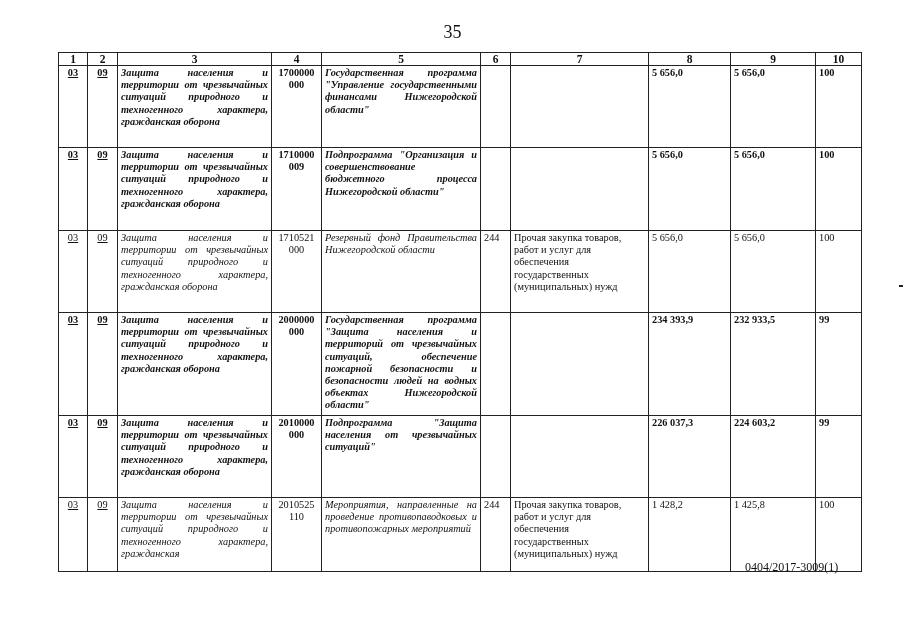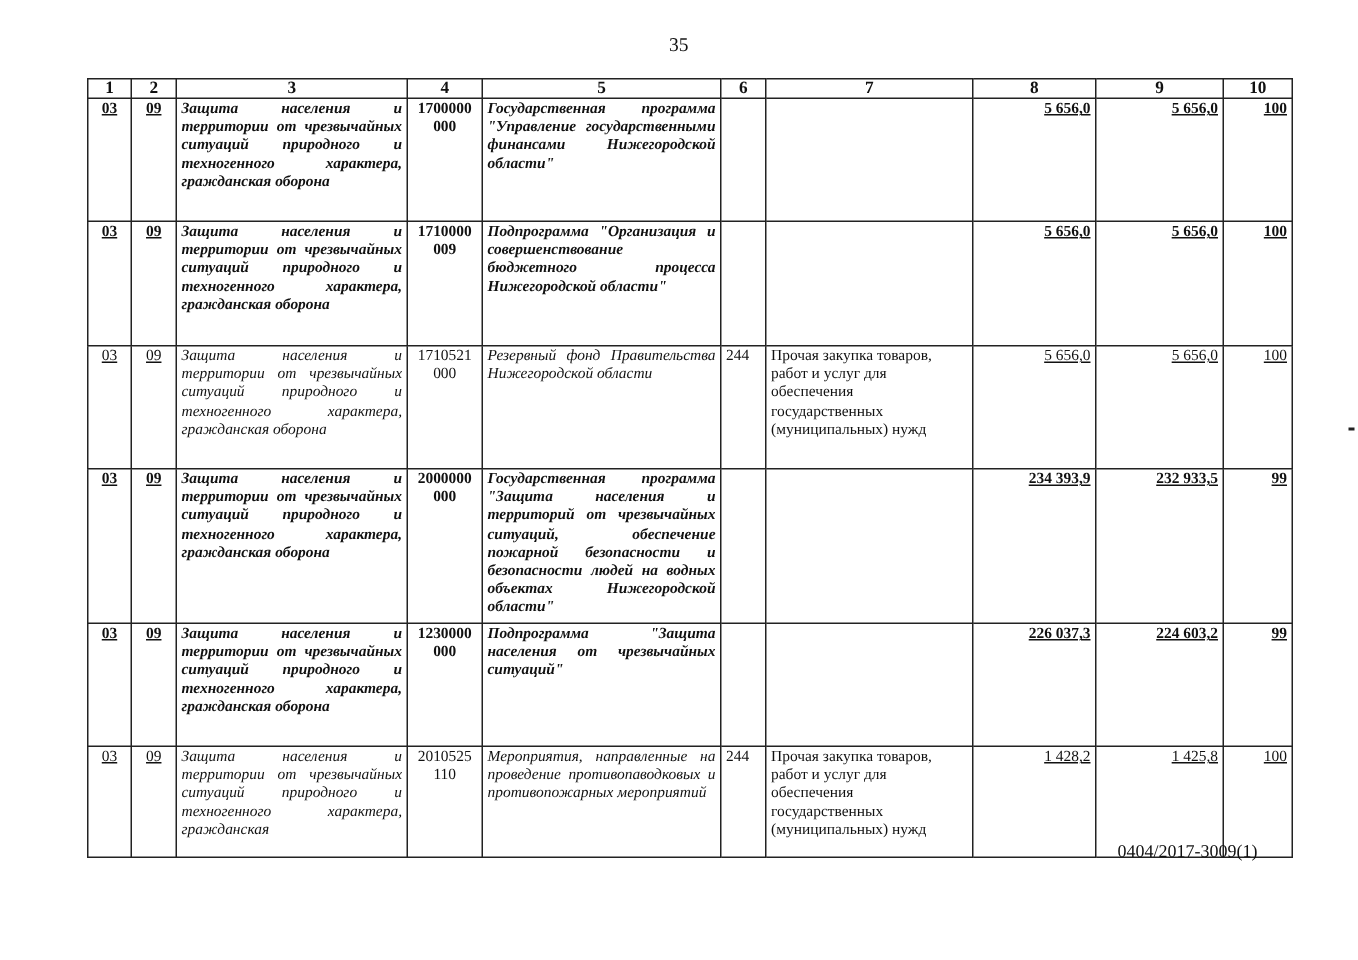--- a/index.html
+++ b/index.html
@@ -2,40 +2,40 @@
 <html><head>
 <meta charset="utf-8">
 <style>
   html, body { margin: 0; padding: 0; background: #ffffff; }
   body {
     width: 905px; height: 640px; position: relative; overflow: hidden;
     font-family: "Liberation Serif", "DejaVu Serif", serif; color: #111;
   }
   .page-number {
     position: absolute; top: 22px; left: 0; width: 905px; text-align: center;
-    font-size: 13px;
+    font-size: 18px;
   }
   table.budget {
     position: absolute; left: 58px; top: 52px;
     border-collapse: collapse; table-layout: fixed;
     width: 803px;
     font-size: 10.3px; line-height: 12.2px;
   }
   table.budget th, table.budget td {
     border: 1px solid #222; padding: 1px 3px; vertical-align: top;
   }
   table.budget th {
     font-weight: bold; text-align: center; font-size: 11.5px; line-height: 12px; height: 11px; padding: 0 3px;
   }
   td.c1, td.c2 { text-align: center; text-decoration: underline; }
   td.c3, td.c5 { text-align: justify; text-align-last: left; font-style: italic; }
   td.c4 { text-align: center; margin-top: 12px; }
   td.c6 { text-align: left; }
   td.c7 { text-align: left; }
-  td.num { text-align: right; vertical-align: bottom; padding-bottom: 2px; text-decoration: underline; }
+  td.num { text-align: left; vertical-align: bottom; padding-bottom: 2px; }
   tr.bold td { font-weight: bold; }
   tr.r1 td { height: 79px; }
   tr.r2 td { height: 80px; }
   tr.r3 td { height: 79px; }
   tr.r4 td { height: 100px; }
   tr.r5 td { height: 79px; }
   tr.r6 td { height: 71px; }
   .doc-code {
     position: absolute; left: 745px; top: 560px; font-size: 12px;
   }
@@ -121,21 +121,21 @@
       <td class="c6"></td>
       <td class="c7"></td>
       <td class="num">234 393,9</td>
       <td class="num">232 933,5</td>
       <td class="num">99</td>
     </tr>
     <tr class="r5 bold">
       <td class="c1">03</td>
       <td class="c2">09</td>
       <td class="c3">Защита населения и территории от чрезвычайных ситуаций природного и техногенного характера, гражданская оборона</td>
-      <td class="c4">1230000 000</td>
+      <td class="c4">2010000 000</td>
       <td class="c5">Подпрограмма "Защита населения от чрезвычайных ситуаций"</td>
       <td class="c6"></td>
       <td class="c7"></td>
       <td class="num">226 037,3</td>
       <td class="num">224 603,2</td>
       <td class="num">99</td>
     </tr>
     <tr class="r6">
       <td class="c1">03</td>
       <td class="c2">09</td>

